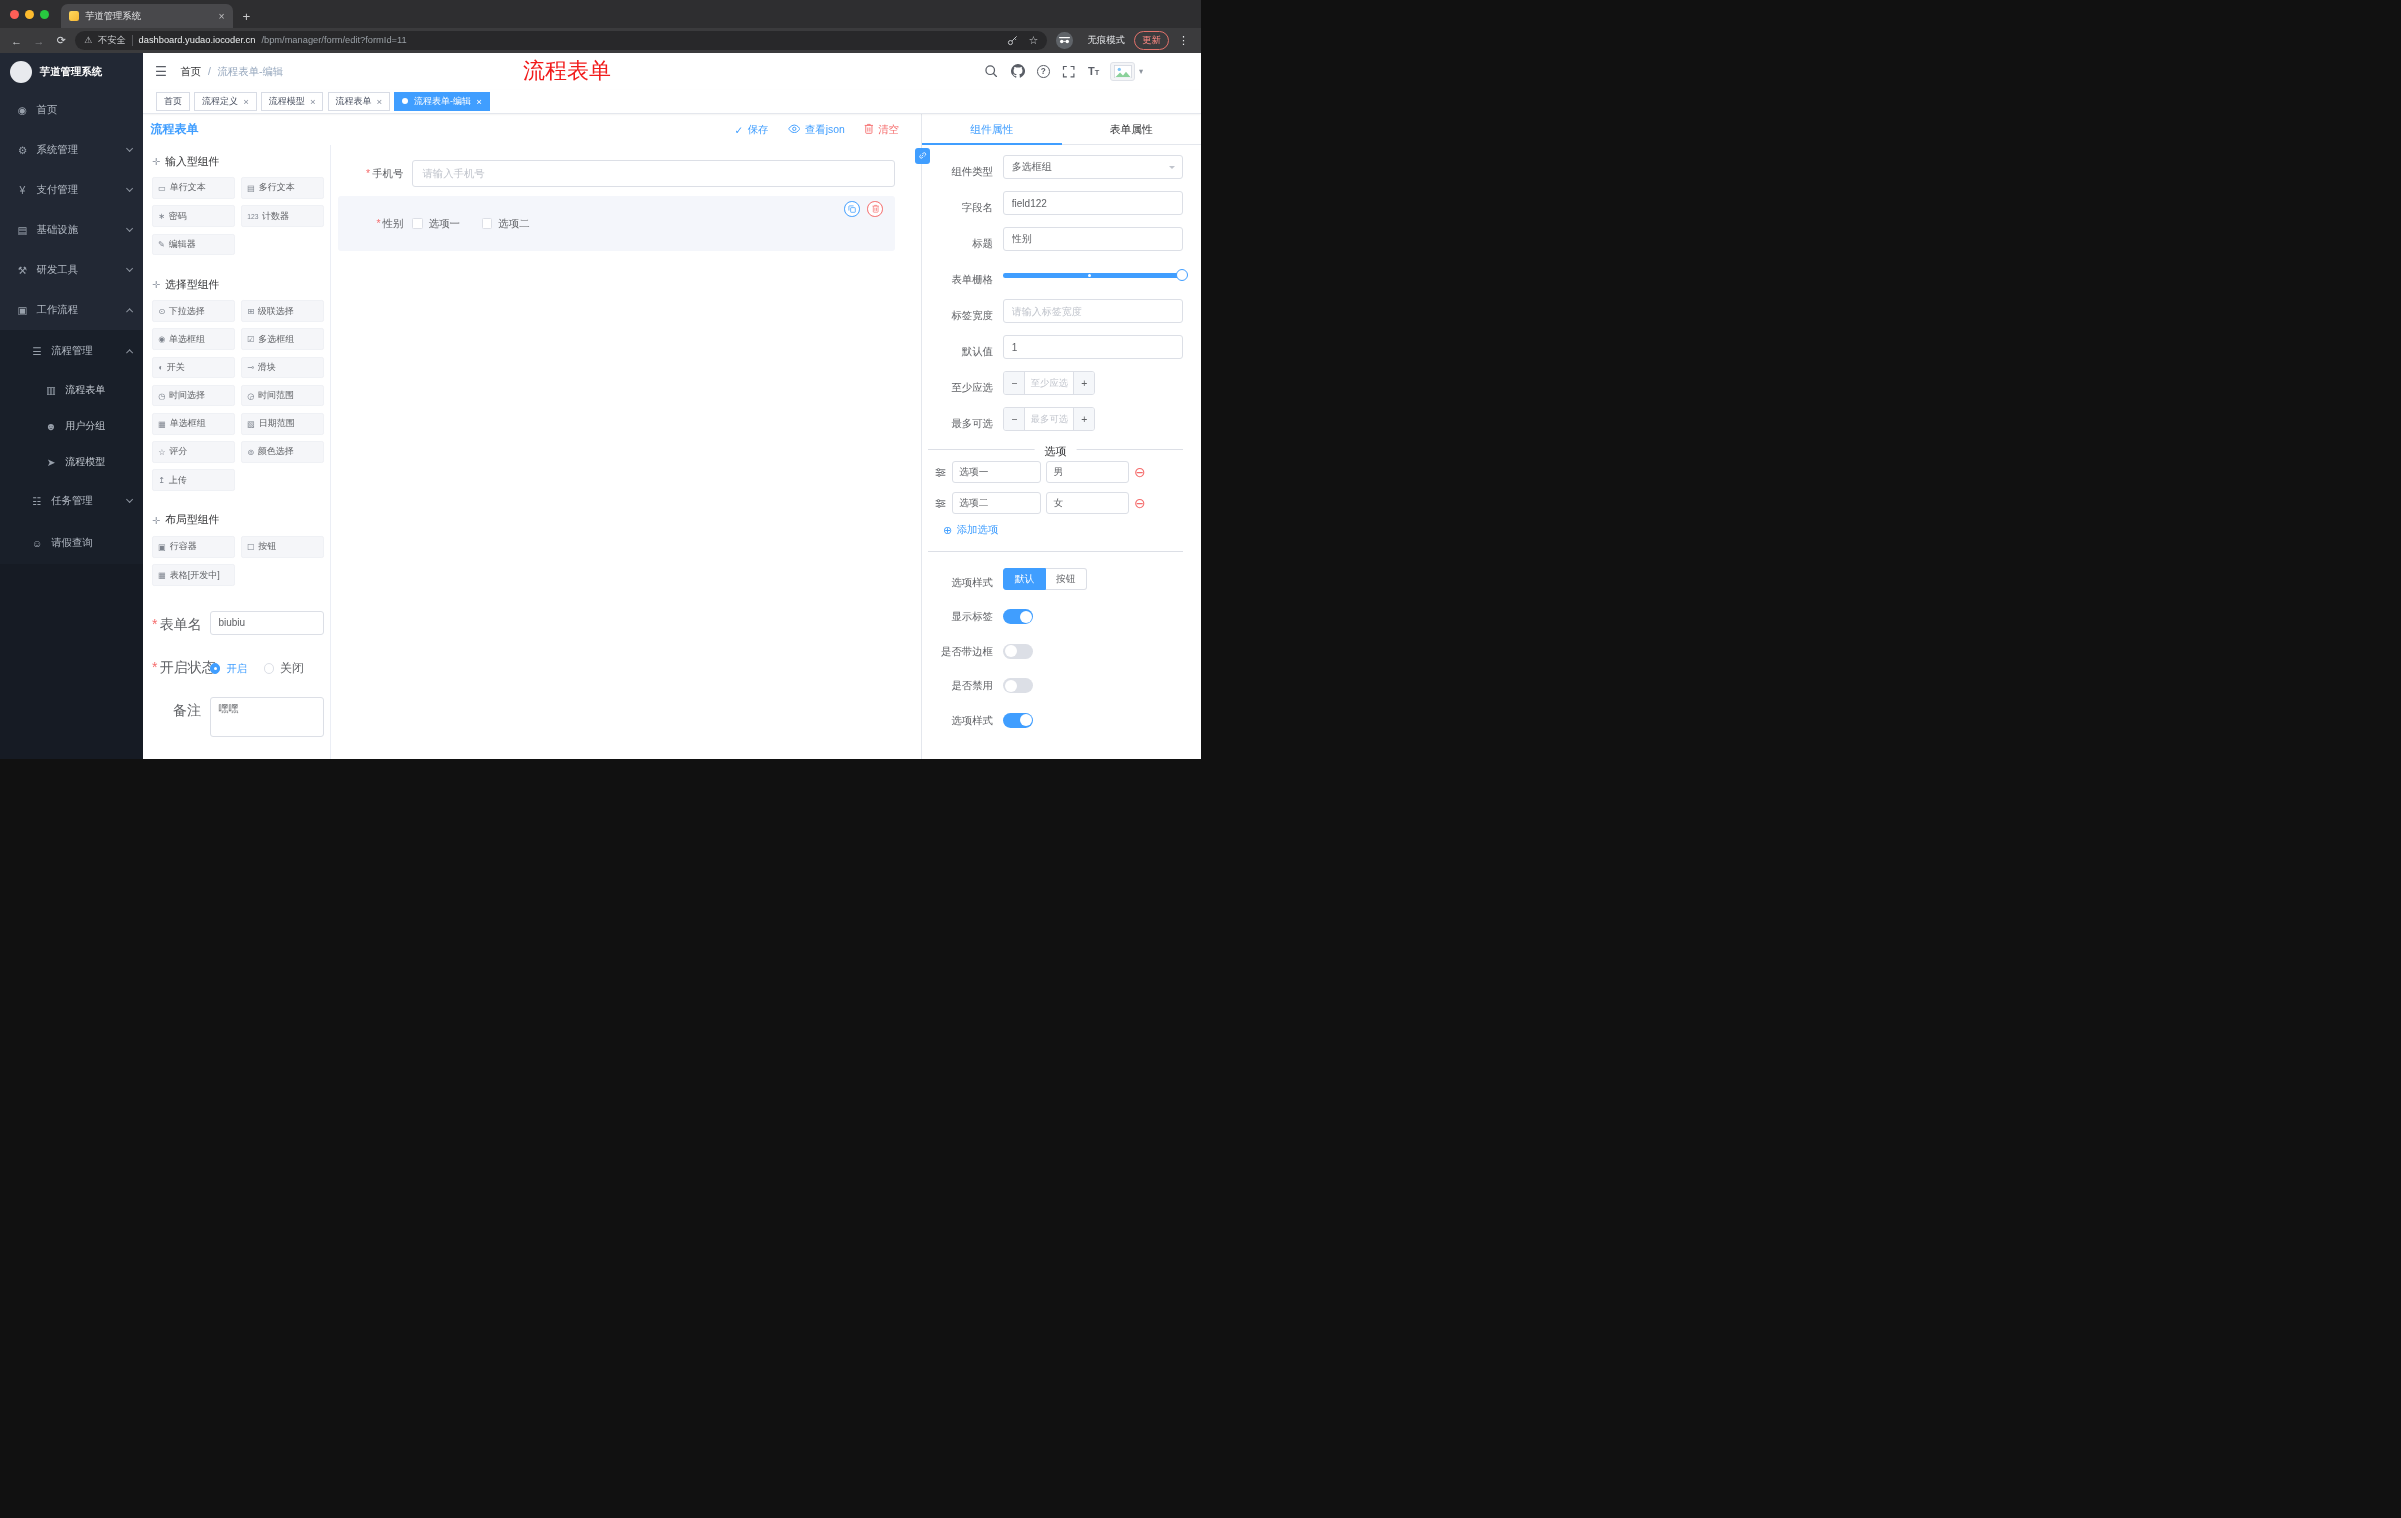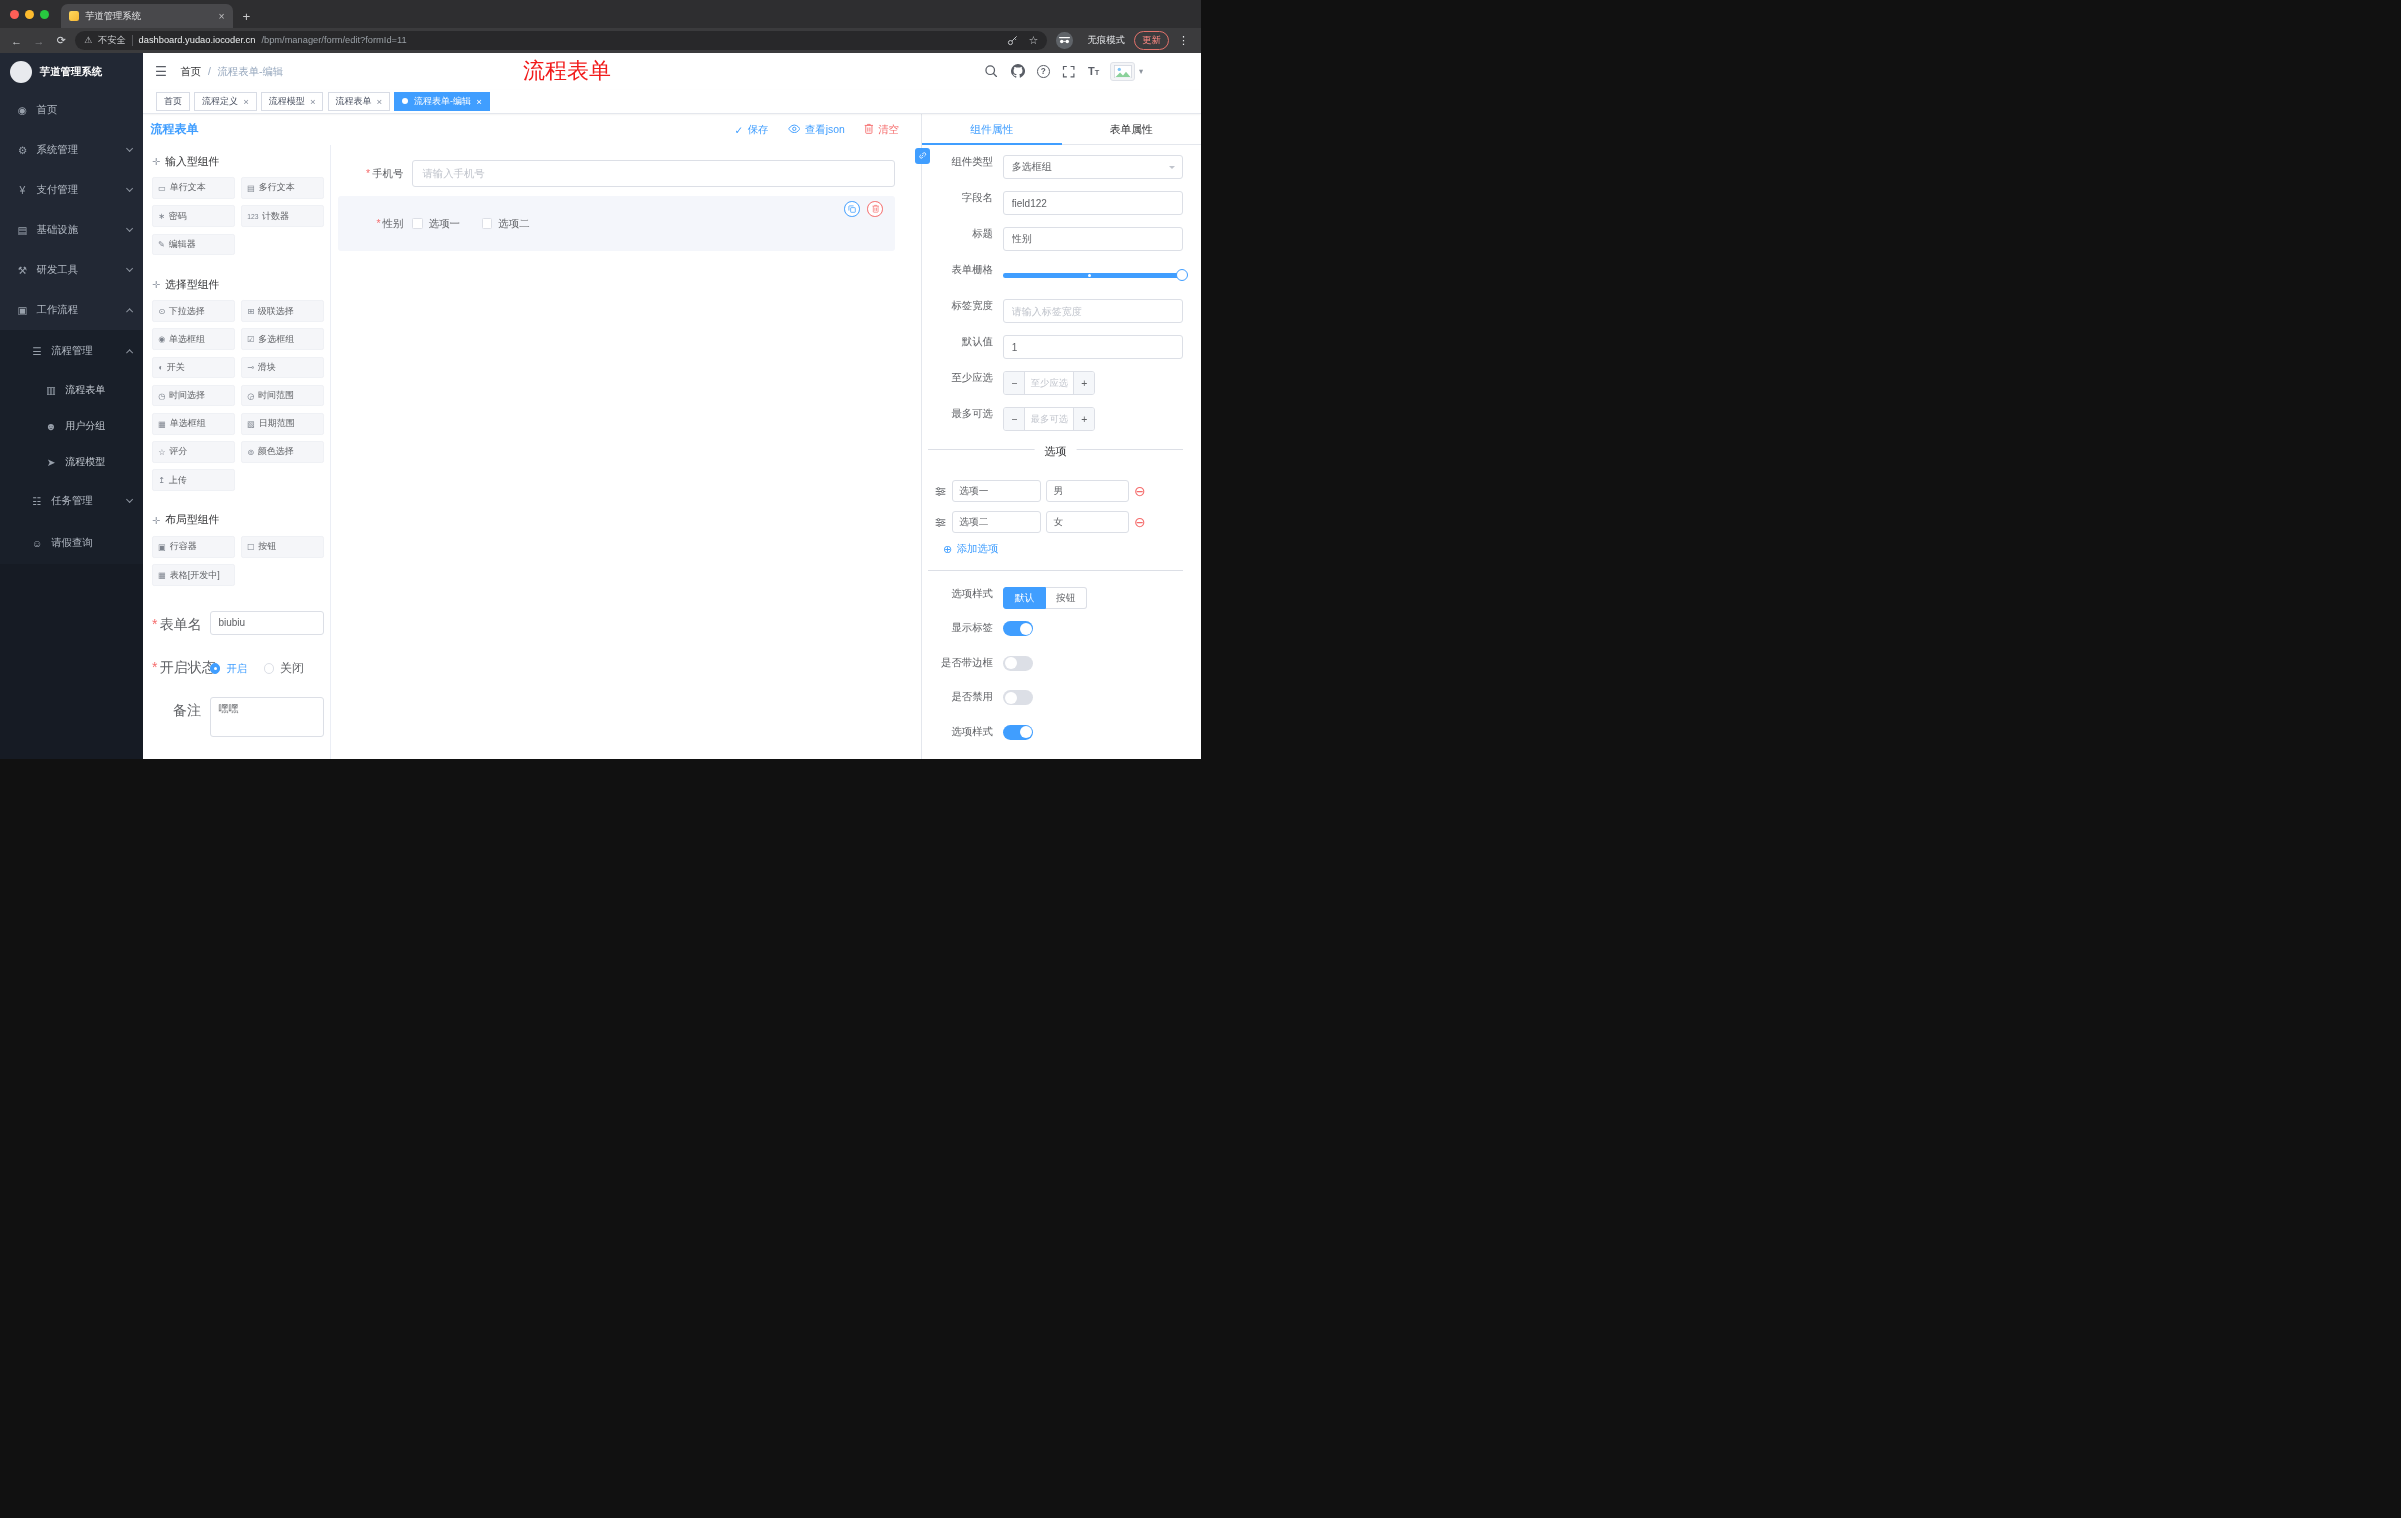--- a/index.html
+++ b/index.html
@@ -130,36 +130,36 @@
   .tool-circle.del{border:0.7px solid #f56c6c;}
 
   
   .props{width:279px;flex-shrink:0;display:flex;flex-direction:column;position:relative;background:#fff;}
   .ptabs{height:31px;display:flex;border-bottom:0.7px solid #e4e7ed;flex-shrink:0;}
   .ptab{flex:1;text-align:center;line-height:31px;font-size:10.8px;color:#303133;cursor:pointer;position:relative;}
   .ptab.active{color:#409eff;font-weight:500;}
   .ptab.active::after{content:"";position:absolute;left:0;right:0;bottom:-0.7px;height:1.5px;background:#409eff;}
   .link-chip{position:absolute;left:-7.4px;top:34px;width:15.6px;height:15.6px;background:#409eff;border-radius:3px;display:flex;align-items:center;justify-content:center;cursor:pointer;z-index:3;}
   .pbody{flex:1;padding:10.4px 18px 0 6px;overflow:hidden;}
-  .prow{display:flex;align-items:flex-start;margin-bottom:12px;}
+  .prow{display:flex;align-items:flex-end;margin-bottom:12px;}
   .plabel{width:65px;flex-shrink:0;text-align:right;color:#606266;font-size:10.4px;margin-right:10.4px;white-space:nowrap;}
   .pctrl{flex:1;min-width:0;display:flex;align-items:center;}
   .psel{width:100%;height:24px;border:0.7px solid #dcdfe6;border-radius:3px;display:flex;align-items:center;padding:0 7.4px;color:#606266;font-size:10px;cursor:pointer;}
   .psel-caret{margin-left:auto;width:0;height:0;border-left:3.7px solid transparent;border-right:3.7px solid transparent;border-top:3.7px solid #c0c4cc;}
   .slider{position:relative;width:100%;height:24px;display:flex;align-items:center;cursor:pointer;}
   .slider-run{width:100%;height:4.5px;border-radius:2.2px;background:#409eff;position:relative;}
   .slider-stop{position:absolute;left:47%;top:0.7px;width:3px;height:3px;border-radius:50%;background:#fff;}
   .slider-handle{position:absolute;right:-5.2px;top:-3.7px;width:12px;height:12px;border-radius:50%;background:#fff;border:1.5px solid #409eff;}
   .stepper{width:92px;height:24px;border:0.7px solid #dcdfe6;border-radius:3px;display:flex;overflow:hidden;}
   .step-btn{width:21px;background:#f5f7fa;color:#606266;display:flex;align-items:center;justify-content:center;font-size:10.4px;cursor:pointer;flex-shrink:0;}
   .step-btn.minus{border-right:0.7px solid #dcdfe6;}
   .step-btn.plus{border-left:0.7px solid #dcdfe6;}
   .step-inp{flex:1;border:none;outline:none;text-align:center;font-size:9.3px;color:#606266;min-width:0;font-family:inherit;}
   .step-inp::placeholder{color:#c0c4cc;}
-  .pdivider{position:relative;border-top:0.7px solid #dcdfe6;margin:18px 0 30px;}
+  .pdivider{position:relative;border-top:0.7px solid #dcdfe6;margin:18px 0 11px;}
   .pdivider-text{position:absolute;left:50%;top:-6.7px;transform:translateX(-50%);background:#fff;padding:0 10.4px;font-size:11px;color:#303133;}
   .pdivider.plain{margin:13.4px 0 16.3px;}
   .opt-row{display:flex;align-items:center;gap:5.2px;margin:0 0 9px 7.4px;}
   .opt-handle{flex-shrink:0;display:flex;cursor:move;}
   .opt-inp1{width:89px;height:22px;border:0.7px solid #dcdfe6;border-radius:3px;padding:0 6.7px;font-size:9.7px;color:#606266;outline:none;font-family:inherit;}
   .opt-inp2{width:83px;height:22px;border:0.7px solid #dcdfe6;border-radius:3px;padding:0 6.7px;font-size:9.7px;color:#606266;outline:none;font-family:inherit;}
   .opt-remove{color:#f56c6c;font-size:14px;line-height:1;cursor:pointer;}
   .add-opt{display:flex;align-items:center;gap:4.5px;color:#409eff;font-size:10.4px;margin:3px 0 13.4px 15px;cursor:pointer;}
   .add-opt-ico{font-size:11px;}
   .seg{display:flex;}

